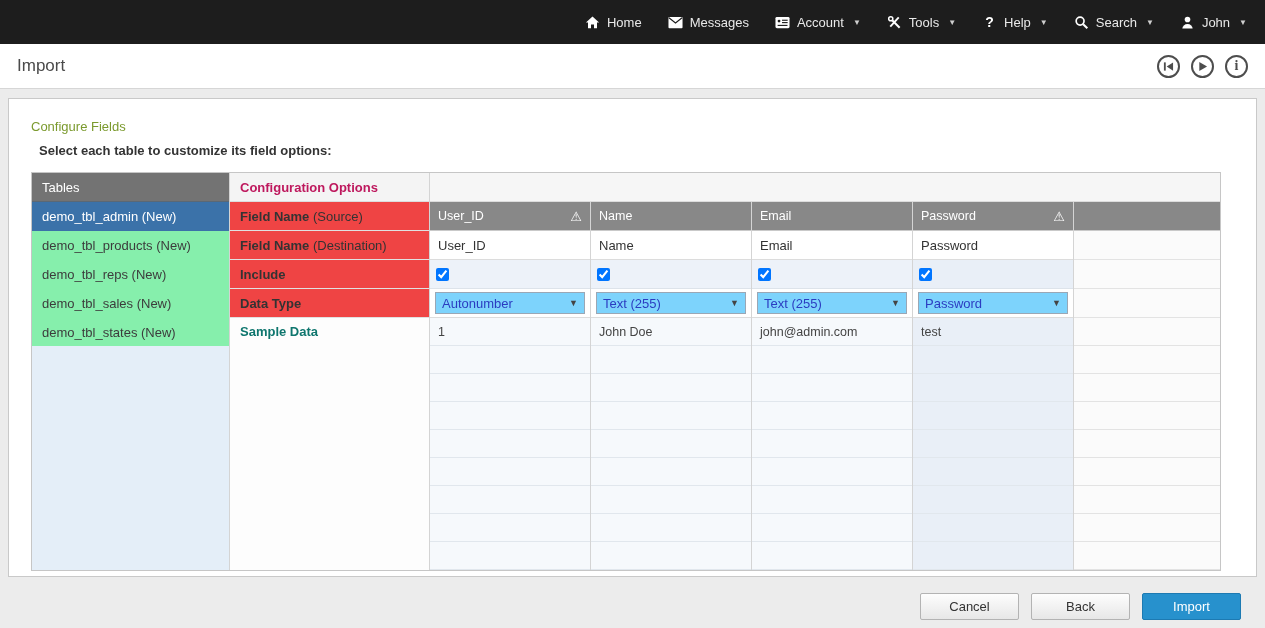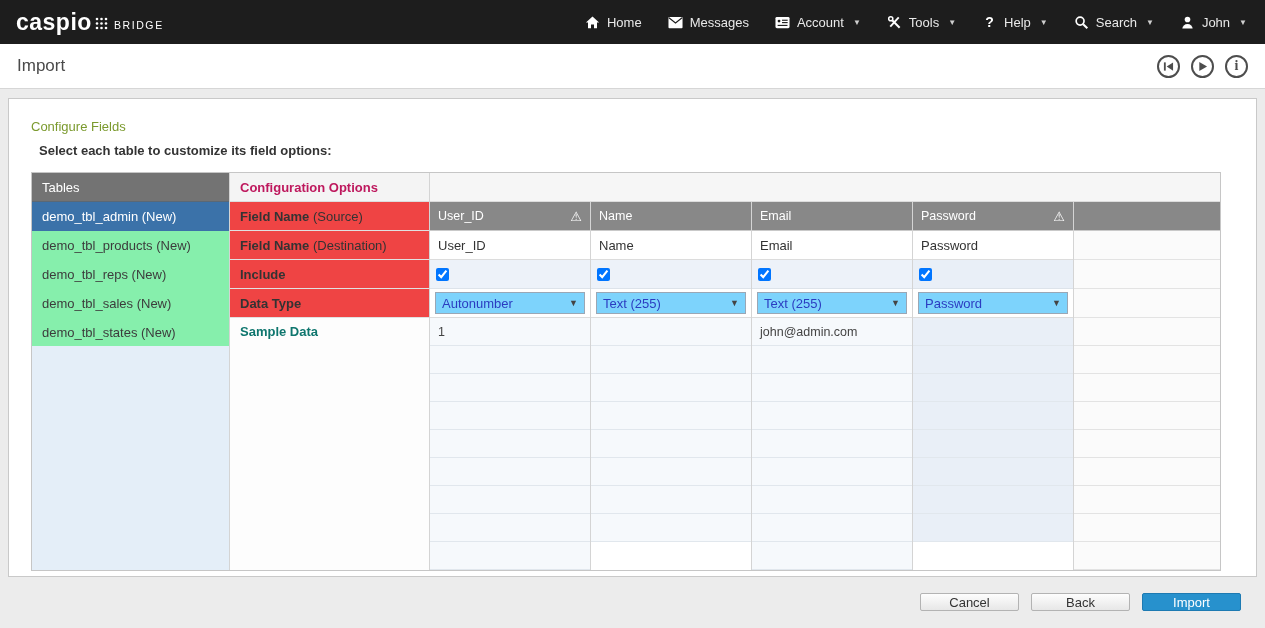--- a/index.html
+++ b/index.html
@@ -58,46 +58,27 @@
   .inc input { margin: 0; width: 13px; height: 13px; cursor: pointer; }
   .dt { background: #fff; display: flex; align-items: center; padding: 0 5px; border-bottom: 1px solid #dcdcdc; }
   .selectbox { width: 150px; height: 22px; border: 1px solid #9aa7b5; background: #7dd3fc; display: flex; align-items: center; justify-content: space-between; padding: 0 6px; font-size: 13px; color: #2b3cc1; cursor: pointer; }
   .sel-caret { color: #444; font-size: 9px; }
   .samp { background: #f6f9fc; font-size: 12.5px; color: #444; display: flex; align-items: center; padding-left: 8px; border-bottom: 1px solid #e1e7ed; }
   .col-field.hl .samp, .col-field.hl .inc { background: #e9eff7; }
   .tr-dark { background: #888; border-bottom: 1px solid #c9c9c9; }
   .tr-cell { background: #fbfbfb; border-bottom: 1px solid #e3e3e3; }
   
   .footer { display: flex; justify-content: flex-end; gap: 12px; margin-top: 16px; padding-right: 16px; }
-  .btn { height: 18px; min-width: 99px; font-size: 13px; color: #333; background: linear-gradient(#fdfdfd, #e7e7e7); border: 1px solid #b3b3b3; border-radius: 2px; cursor: pointer; font-family: inherit; }
+  .btn { height: 27px; min-width: 99px; font-size: 13px; color: #333; background: linear-gradient(#fdfdfd, #e7e7e7); border: 1px solid #b3b3b3; border-radius: 2px; cursor: pointer; font-family: inherit; }
   .btn-primary { background: #2791cd; border-color: #1d7ab2; color: #fff; }
 </style>
 </head>
 <body>
 
 <div class="topnav">
-  <div class="logo">
-    <span class="logo-word">caspio</span>
-    <span class="logo-dots">
-      <svg width="13" height="13" viewBox="0 0 13 13">
-          <g fill="#fff">
-        <circle cx="2" cy="2" r="1.3"></circle>
-            <circle cx="6.5" cy="2" r="1.3"></circle>
-            <circle cx="11" cy="2" r="1.3"></circle>
-        <circle cx="2" cy="6.5" r="1.3"></circle>
-            <circle cx="6.5" cy="6.5" r="1.3"></circle>
-            <circle cx="11" cy="6.5" r="1.3"></circle>
-        <circle cx="2" cy="11" r="1.3"></circle>
-            <circle cx="6.5" cy="11" r="1.3"></circle>
-            <circle cx="11" cy="11" r="1.3"></circle>
-      </g>
-        </svg>
-    </span>
-    <span class="logo-suffix">BRIDGE</span>
-  </div>
   <div class="nav">
     <div class="nav-item">
       <span class="icn">
         <svg width="15" height="15" viewBox="0 0 16 16">
             <path d="M8 1.5 L15 8 H12.8 V14 H9.6 V10 H6.4 V14 H3.2 V8 H1 Z" fill="#fff"></path>
           </svg>
       </span>
       <span>Home</span>
     </div>
     <div class="nav-item">
@@ -248,20 +229,21 @@
             <div class="cell h29 dest">Name</div>
             <div class="cell h29 inc">
                 <input type="checkbox" checked="" style="">
               </div>
             <div class="cell h29 dt">
               <div class="selectbox">
                   <span>Text (255)</span>
                   <span class="sel-caret">▼</span>
                 </div>
             </div>
+            <div class="cell h28 samp">John Doe</div>
             <div class="cell h28 samp"></div>
             <div class="cell h28 samp"></div>
             <div class="cell h28 samp"></div>
             <div class="cell h28 samp"></div>
             <div class="cell h28 samp"></div>
             <div class="cell h28 samp"></div>
             <div class="cell h28 samp"></div>
             <div class="cell h28 samp"></div>
           </div>
 
@@ -298,20 +280,21 @@
             <div class="cell h29 dest">Password</div>
             <div class="cell h29 inc">
                 <input type="checkbox" checked="" style="">
               </div>
             <div class="cell h29 dt">
               <div class="selectbox">
                   <span>Password</span>
                   <span class="sel-caret">▼</span>
                 </div>
             </div>
+            <div class="cell h28 samp">test</div>
             <div class="cell h28 samp"></div>
             <div class="cell h28 samp"></div>
             <div class="cell h28 samp"></div>
             <div class="cell h28 samp"></div>
             <div class="cell h28 samp"></div>
             <div class="cell h28 samp"></div>
             <div class="cell h28 samp"></div>
             <div class="cell h28 samp"></div>
           </div>
 

